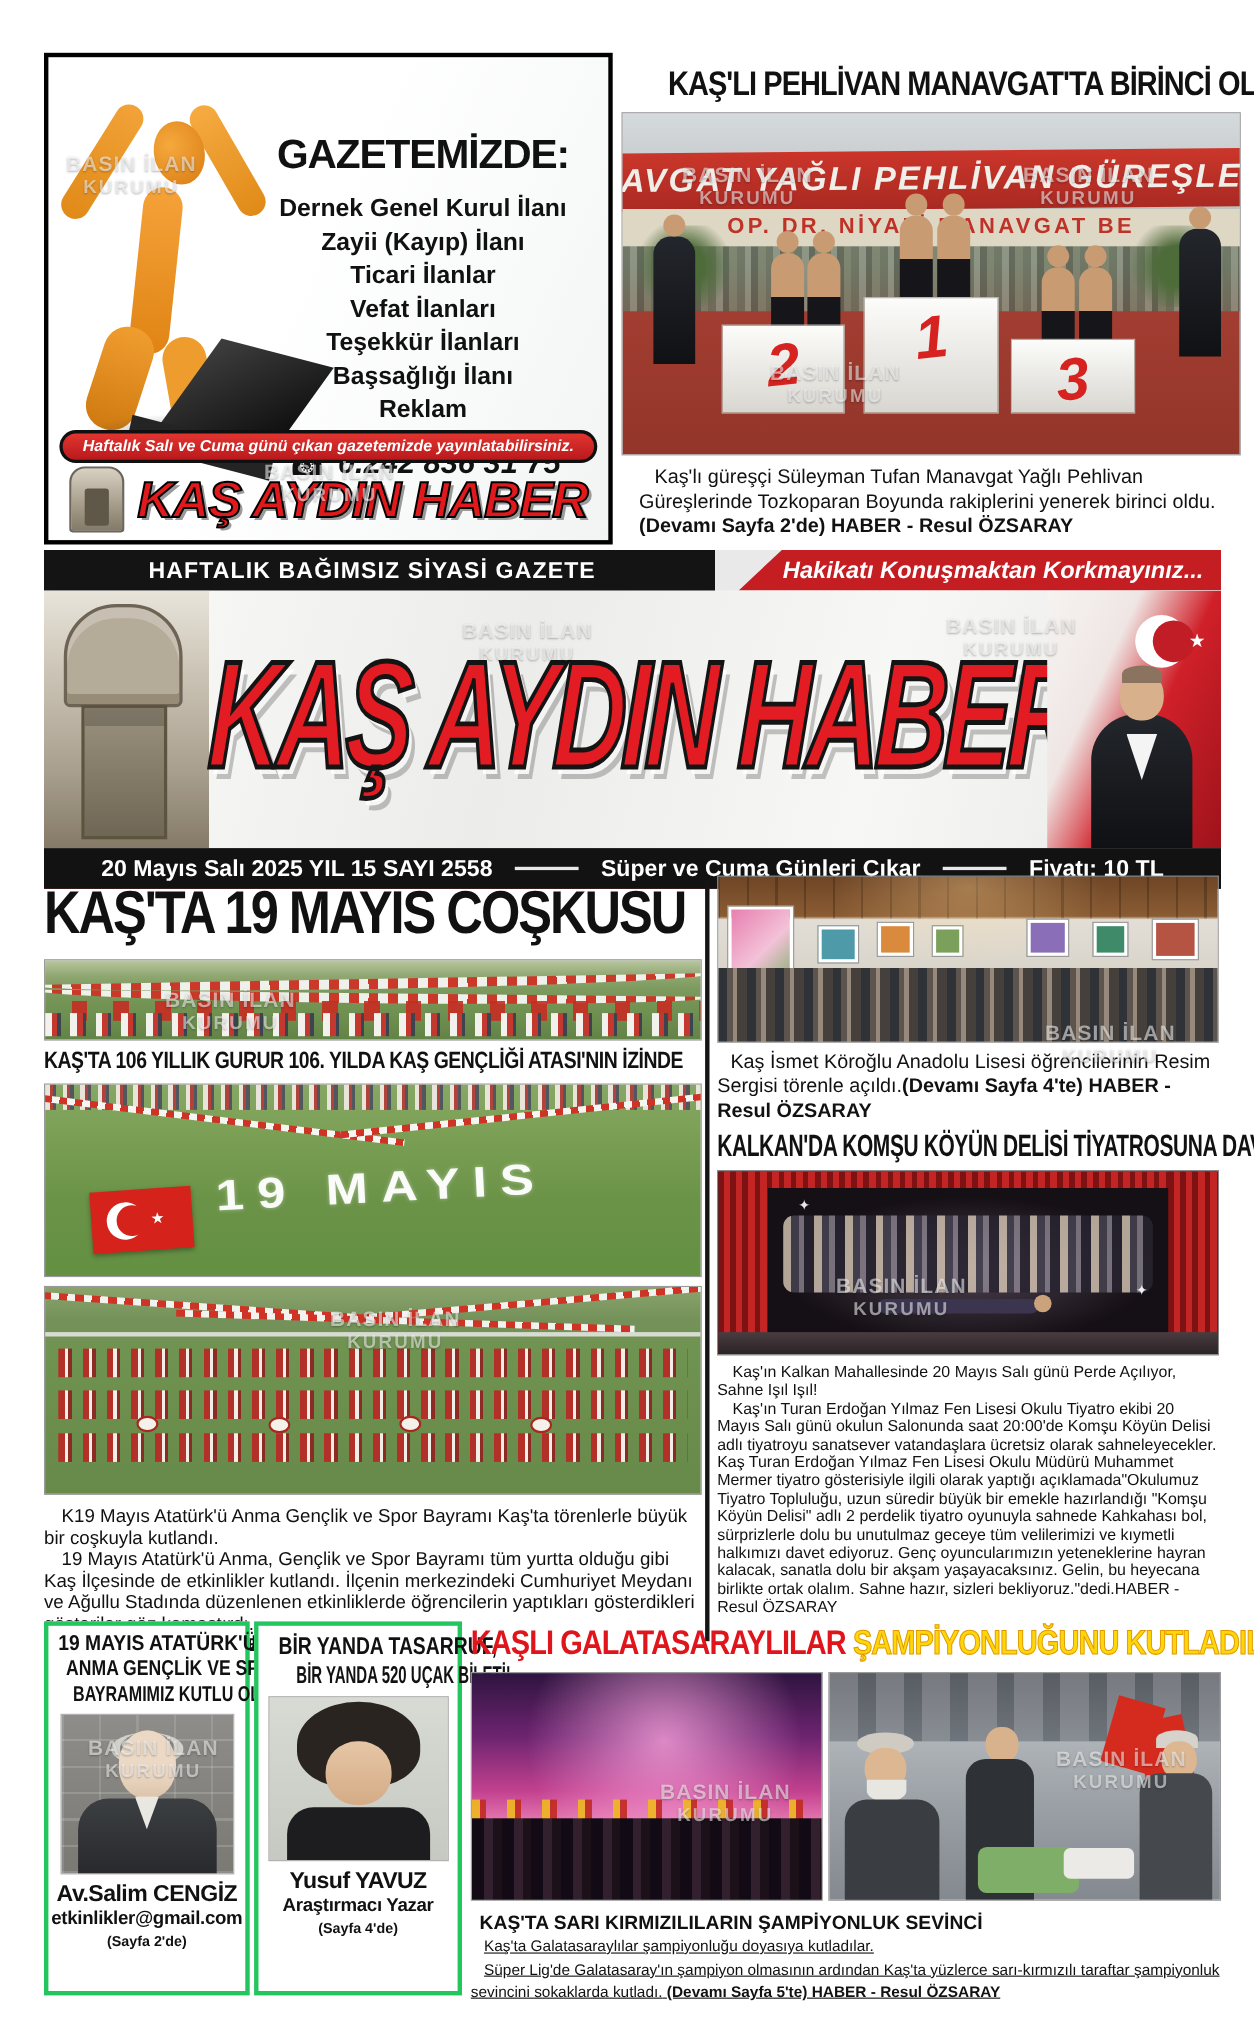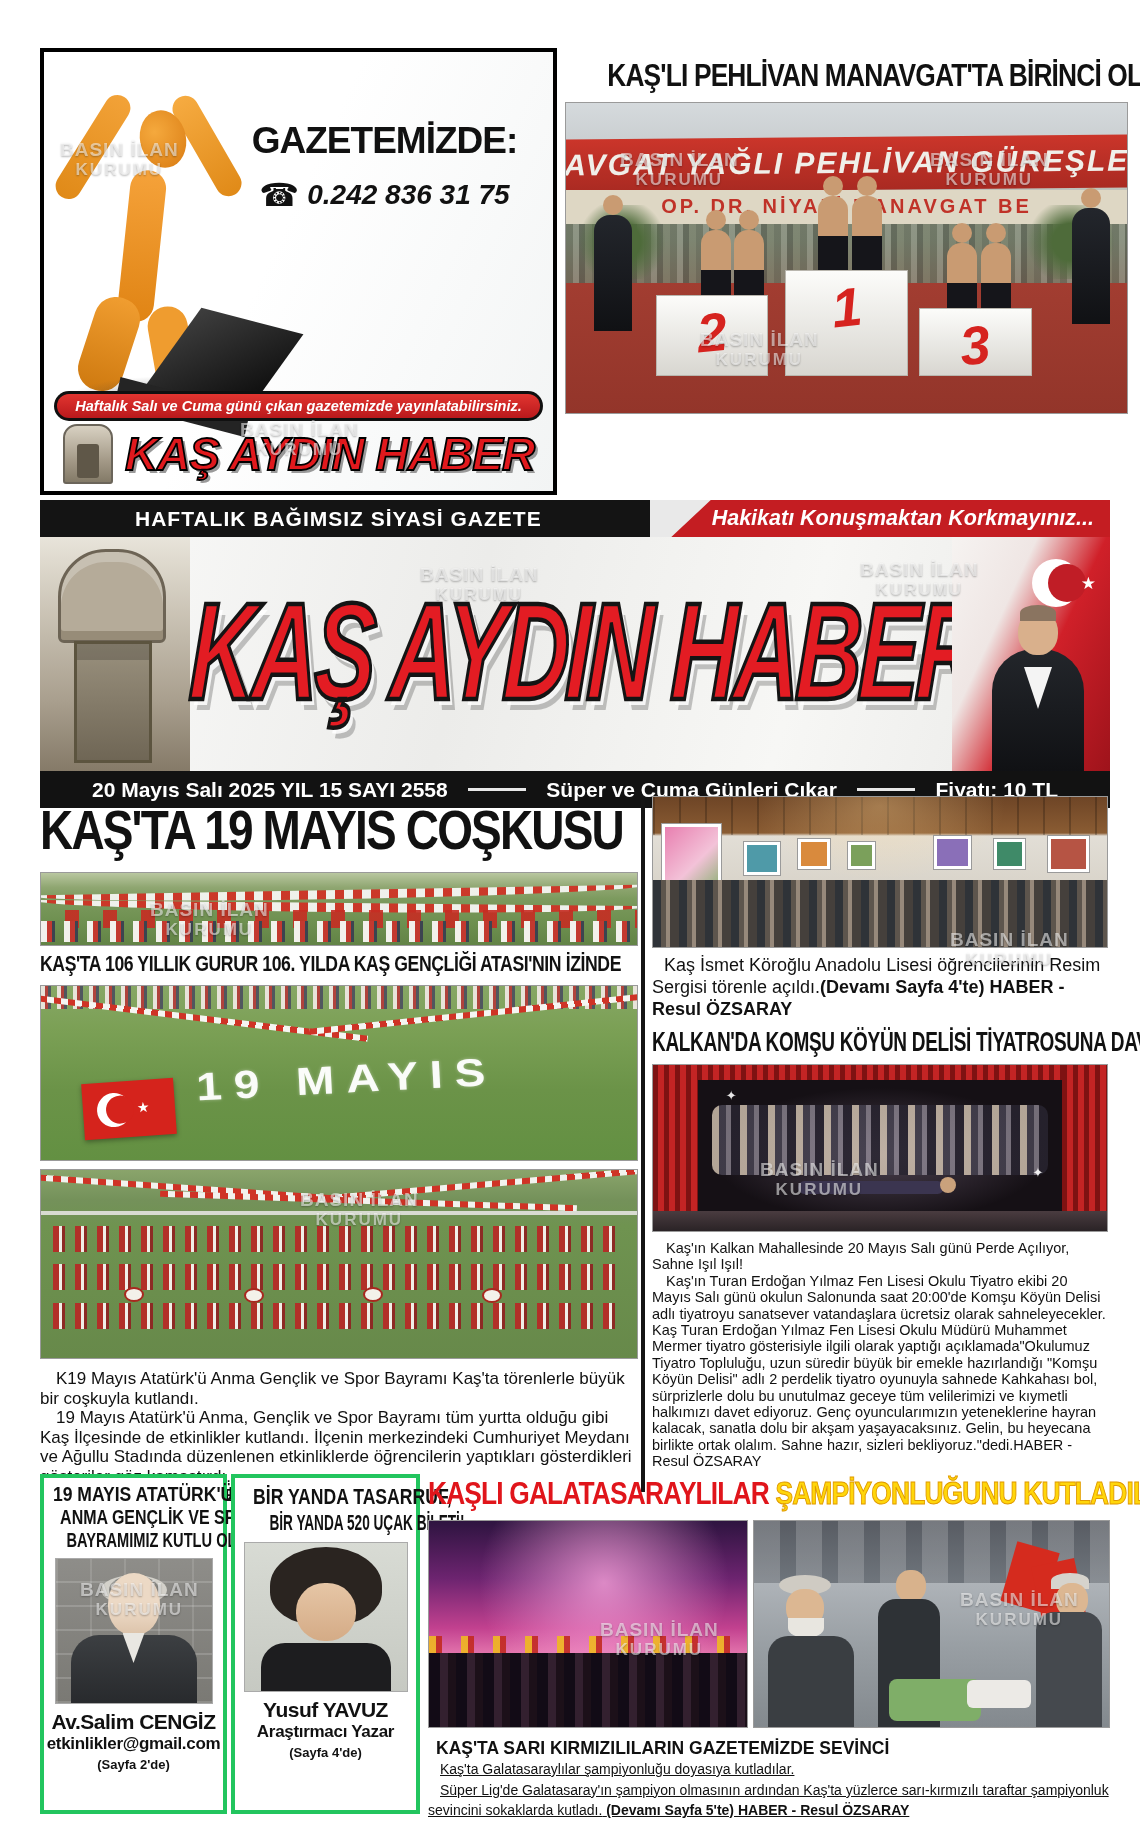--- a/index.html
+++ b/index.html
@@ -308,20 +308,29 @@
       <div class="fig-arm-r"></div>
       <div class="fig-head"></div>
       <div class="fig-body"></div>
       <div class="fig-leg-l"></div>
       <div class="fig-leg-r"></div>
       <div class="fig-shadow"></div>
       <div class="fig-laptop"></div>
     </div>
     <div class="ad-right">
       <h2 class="ad-title">GAZETEMİZDE:</h2>
+      <ul class="ad-list">
+        <li>Dernek Genel Kurul İlanı</li>
+        <li>Zayii (Kayıp) İlanı</li>
+        <li>Ticari İlanlar</li>
+        <li>Vefat İlanları</li>
+        <li>Teşekkür İlanları</li>
+        <li>Başsağlığı İlanı</li>
+        <li>Reklam</li>
+      </ul>
       <div class="ad-phone">
         <span class="phone-icon">☎</span><span>0.242 836 31 75</span>
       </div>
     </div>
     <div class="ad-ribbon">
       <span>Haftalık Salı ve Cuma günü çıkan gazetemizde yayınlatabilirsiniz.</span>
     </div>
     <div class="ad-logo">
       <span class="mini-tomb"></span><span class="txt">KAŞ AYDIN HABER</span>
     </div>
@@ -350,20 +359,21 @@
       <div class="pod pod2">
           <span>2</span>
         </div>
       <div class="pod pod1">
           <span>1</span>
         </div>
       <div class="pod pod3">
           <span>3</span>
         </div>
     </div>
+    <p class="cap"><span>Kaş'lı güreşçi Süleyman Tufan Manavgat Yağlı Pehlivan Güreşlerinde Tozkoparan Boyunda rakiplerini yenerek birinci oldu.</span> <b>(Devamı Sayfa 2'de) HABER - Resul ÖZSARAY</b></p>
   </section>
 
   <section id="masthead">
     <div class="mast-top">
       <span class="mt-left">HAFTALIK BAĞIMSIZ SİYASİ GAZETE</span>
       <div class="mt-red">
           <span>Hakikatı Konuşmaktan Korkmayınız...</span>
         </div>
     </div>
     <div class="mast-body">
@@ -508,19 +518,19 @@
         <div class="c-flag f1"></div>
         <div class="c-flag f2"></div>
         <div class="c-cap3"></div>
         <div class="c-face3"></div>
         <div class="c-torso3"></div>
         <div class="c-table"></div>
         <div class="c-table2"></div>
       </div>
     </div>
     <div class="gs-text">
-      <div class="sub">KAŞ'TA SARI KIRMIZILILARIN GAZETEMİZDE SEVİNCİ</div>
+      <div class="sub">KAŞ'TA SARI KIRMIZILILARIN ŞAMPİYONLUK SEVİNCİ</div>
       <p>Kaş'ta Galatasaraylılar şampiyonluğu doyasıya kutladılar.</p>
       <p class="nob"><span>Süper Lig'de Galatasaray'ın şampiyon olmasının ardından Kaş'ta yüzlerce sarı-kırmızılı taraftar şampiyonluk sevincini sokaklarda kutladı.</span> <b>(Devamı Sayfa 5'te)  HABER - Resul ÖZSARAY</b></p>
     </div>
   </section>
 
 </div>
 
 </body></html>

